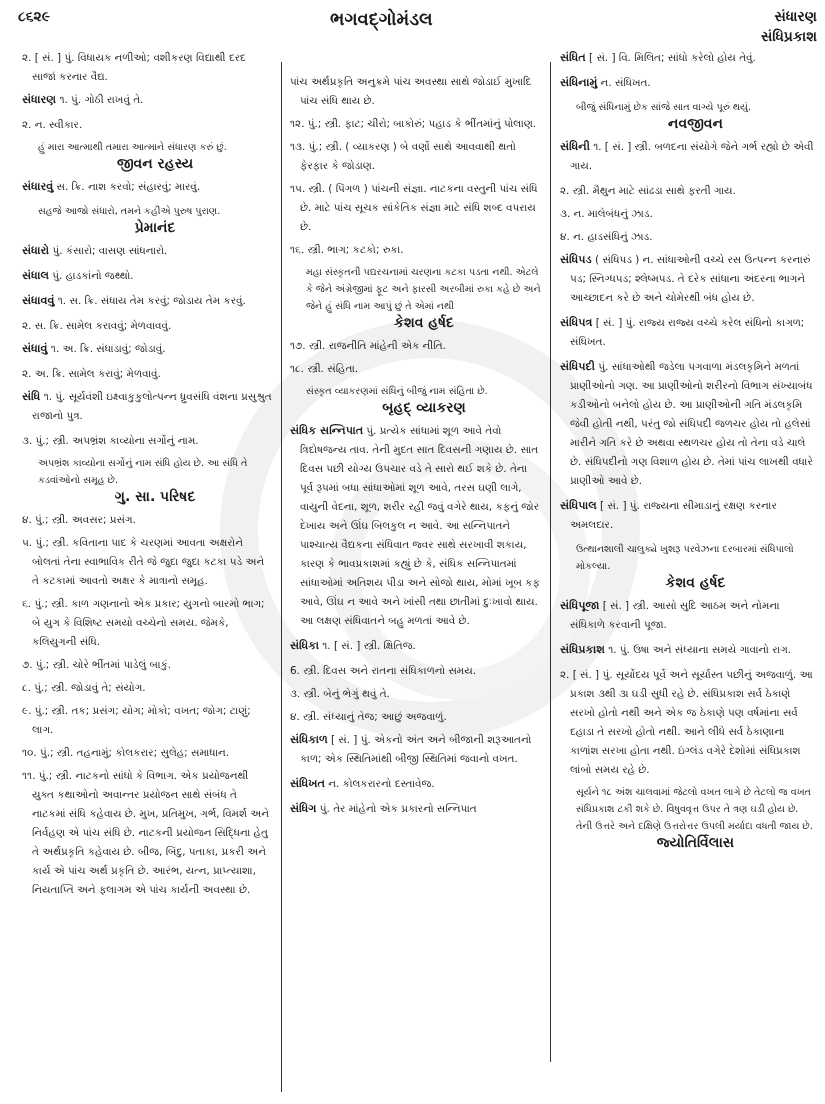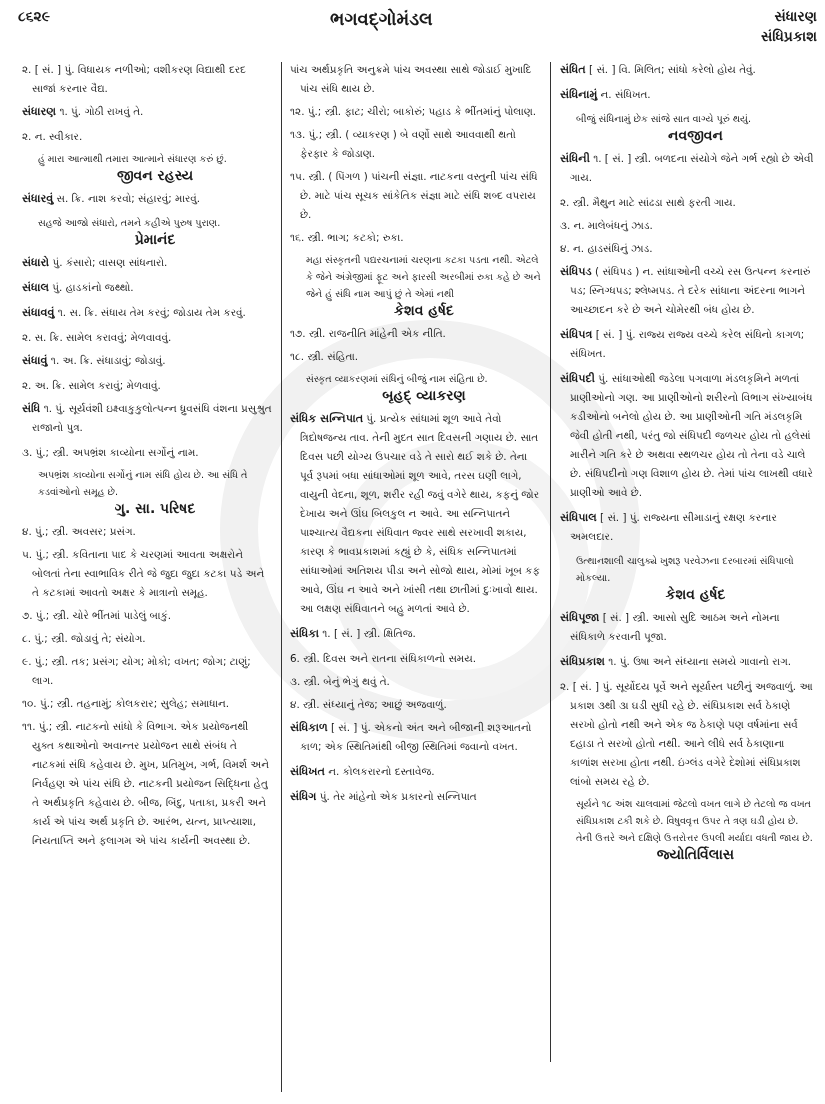--- a/index.html
+++ b/index.html
@@ -12,24 +12,24 @@
     border-radius: 50%; border: 38px solid #f1f1f1; box-sizing: border-box; z-index: 0;
   }
   .watermark2 {
     position: absolute; left: 330px; top: 440px; width: 260px; height: 260px;
     border-radius: 50%; border: 30px solid #f3f3f3; box-sizing: border-box; z-index: 0;
   }
   .header { position: absolute; left: 0; top: 0; width: 825px; height: 62px; z-index: 1; }
   .page-num { position: absolute; left: 18px; top: 8px; font-size: 14px; font-weight: bold; }
   .page-title { position: absolute; left: 330px; top: 8px; font-size: 18px; font-weight: bold; }
   .guide { position: absolute; right: 8px; top: 6px; text-align: right; font-size: 14px; font-weight: bold; line-height: 20px; }
-  .columns { position: absolute; left: 0; top: 60px; width: 663px; height: 1044px; z-index: 1; }
+  .columns { position: absolute; left: 0; top: 48px; width: 663px; height: 1044px; z-index: 1; }
   .col { position: absolute; top: 0; box-sizing: border-box; font-size: 10.4px; line-height: 19px; }
   .col1 { left: 22px; width: 250px; }
-  .col2 { left: 290px; width: 252px; }
+  .col2 { left: 290px; width: 252px; margin-top: 24px; }
   .col3 { left: 560px; width: 255px; }
   .rule { position: absolute; top: 62px; width: 1px; background: #333; z-index: 1; }
   .rule1 { left: 281px; height: 1030px; }
   .rule2 { left: 550px; height: 1000px; }
   .entry { margin: 0 0 6px 0; text-indent: -10px; padding-left: 10px; }
   .sense { margin: 0 0 4px 0; padding-left: 10px; text-indent: -10px; }
   .hw { font-weight: bold; font-size: 11.2px; }
   .quote { margin: 0 0 5px 16px; font-size: 9.6px; line-height: 17px; }
   .quote .src { display: block; text-align: center; font-weight: bold; font-size: 14px; }
 </style>
@@ -63,20 +63,21 @@
       <div class="entry"><span class="hw">સંધાલ</span> <span>પું. હાડકાંનો જથ્થો.</span></div>
       <div class="entry"><span class="hw">સંધાવવું</span> <span>૧. સ. ક્રિ. સંધાય તેમ કરવું; જોડાય તેમ કરવું.</span></div>
       <div class="sense"><span>૨. સ. ક્રિ. સામેલ કરાવવું; મેળવાવવું.</span></div>
       <div class="entry"><span class="hw">સંધાવું</span> <span>૧. અ. ક્રિ. સંધાડાવું; જોડાવું.</span></div>
       <div class="sense"><span>૨. અ. ક્રિ. સામેલ કરાવું; મેળવાવું.</span></div>
       <div class="entry"><span class="hw">સંધિ</span> <span>૧. પું. સૂર્યવંશી ઇક્ષ્વાકુકુલોત્પન્ન ધ્રુવસંધિ વંશના પ્રસુશ્રુત રાજાનો પુત્ર.</span></div>
       <div class="sense"><span>૩. પું.; સ્ત્રી. અપભ્રંશ કાવ્યોના સર્ગોનું નામ.</span></div>
       <div class="quote"><span>અપભ્રંશ કાવ્યોના સર્ગોનું નામ સંધિ હોય છે. આ સંધિ તે કડવાંઓનો સમૂહ છે.</span><span class="src">ગુ. સા. પરિષદ</span></div>
       <div class="sense"><span>૪. પું.; સ્ત્રી. અવસર; પ્રસંગ.</span></div>
       <div class="sense"><span>૫. પું.; સ્ત્રી. કવિતાના પાદ કે ચરણમાં આવતા અક્ષરોને બોલતાં તેના સ્વાભાવિક રીતે જે જુદા જુદા કટકા પડે અને તે કટકામાં આવતો અક્ષર કે માત્રાનો સમૂહ.</span></div>
+      <div class="sense"><span>૬. પું.; સ્ત્રી. કાળ ગણનાનો એક પ્રકાર; યુગનો બારમો ભાગ; બે યુગ કે વિશિષ્ટ સમયો વચ્ચેનો સમય. જેમકે, કલિયુગની સંધિ.</span></div>
       <div class="sense"><span>૭. પું.; સ્ત્રી. ચોરે ભીંતમાં પાડેલું બાકું.</span></div>
       <div class="sense"><span>૮. પું.; સ્ત્રી. જોડાવું તે; સંયોગ.</span></div>
       <div class="sense"><span>૯. પું.; સ્ત્રી. તક; પ્રસંગ; યોગ; મોકો; વખત; જોગ; ટાણું; લાગ.</span></div>
       <div class="sense"><span>૧૦. પું.; સ્ત્રી. તહનામું; કોલકરાર; સુલેહ; સમાધાન.</span></div>
       <div class="sense"><span>૧૧. પું.; સ્ત્રી. નાટકનો સાંધો કે વિભાગ. એક પ્રયોજનથી યુક્ત કથાઓનો અવાન્તર પ્રયોજન સાથે સંબંધ તે નાટકમાં સંધિ કહેવાય છે. મુખ, પ્રતિમુખ, ગર્ભ, વિમર્શ અને નિર્વહણ એ પાંચ સંધિ છે. નાટકની પ્રયોજન સિદ્ધિના હેતુ તે અર્થપ્રકૃતિ કહેવાય છે. બીજ, બિંદુ, પતાકા, પ્રકરી અને કાર્ય એ પાંચ અર્થ પ્રકૃતિ છે. આરંભ, યત્ન, પ્રાપ્ત્યાશા, નિયતાપ્તિ અને ફલાગમ એ પાંચ કાર્યની અવસ્થા છે.</span></div>
     </div>
   <div class="col col2">
       <div class="sense"><span>પાંચ અર્થપ્રકૃતિ અનુક્રમે પાંચ અવસ્થા સાથે જોડાઈ મુખાદિ પાંચ સંધિ થાય છે.</span></div>
       <div class="sense"><span>૧૨. પું.; સ્ત્રી. ફાટ; ચીરો; બાકોરું; પહાડ કે ભીંતમાંનું પોલાણ.</span></div>
       <div class="sense"><span>૧૩. પું.; સ્ત્રી. ( વ્યાકરણ ) બે વર્ણો સાથે આવવાથી થતો ફેરફાર કે જોડાણ.</span></div>

